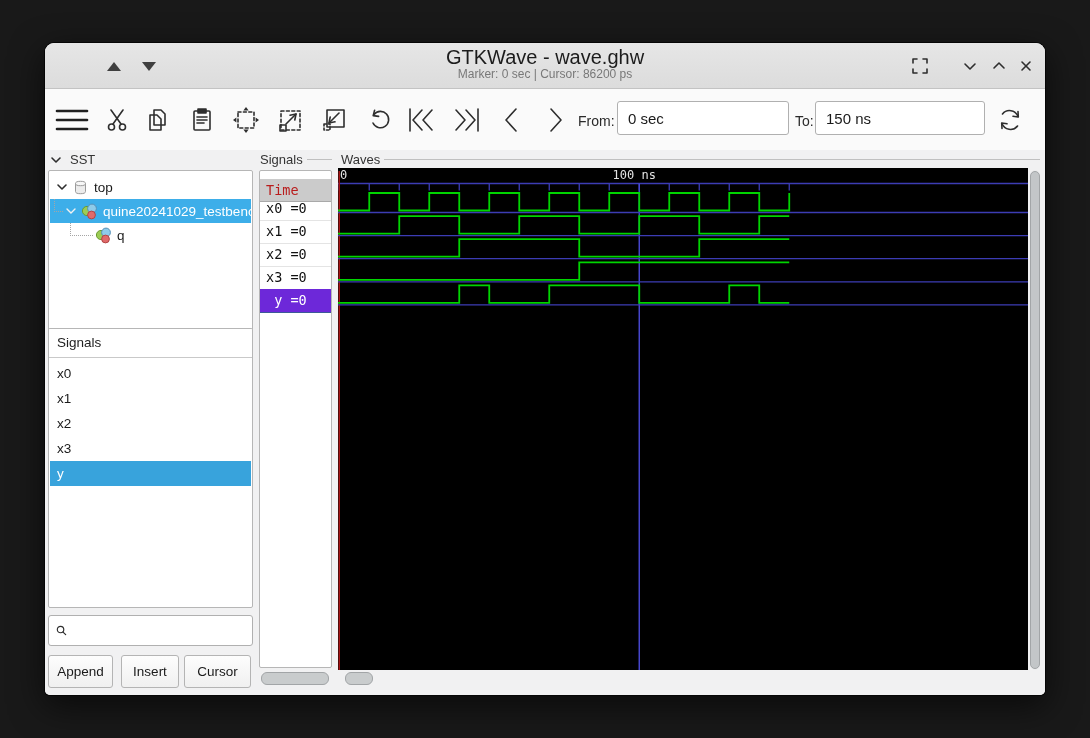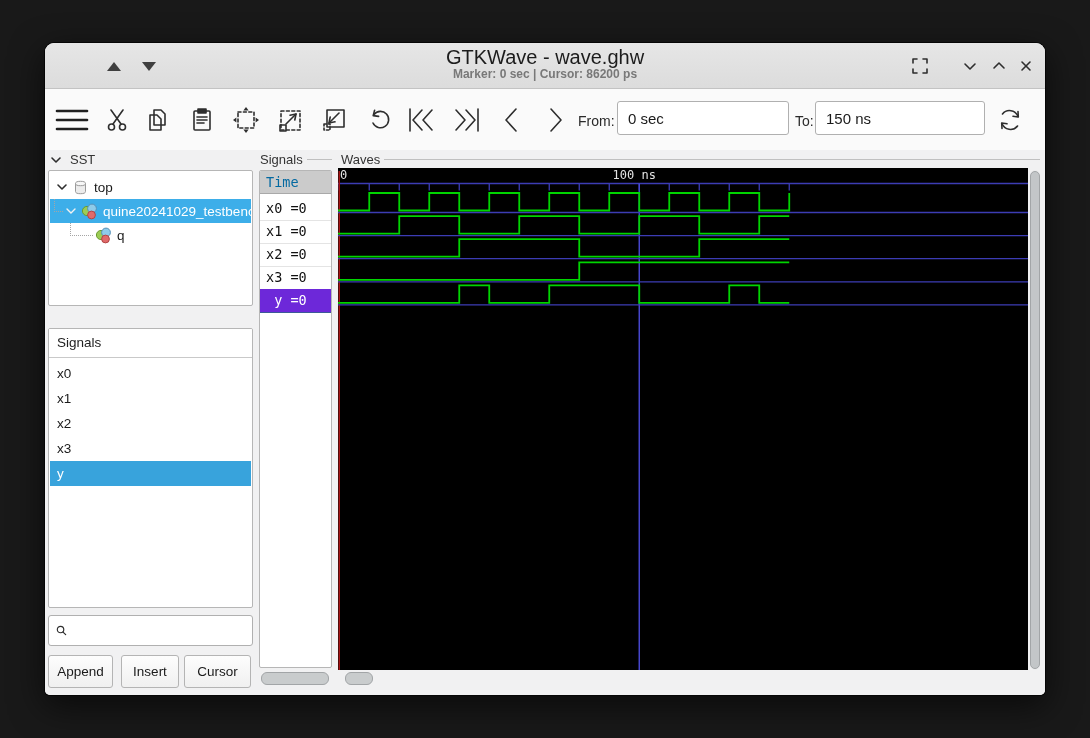--- a/index.html
+++ b/index.html
@@ -1,21 +1,21 @@
 <!DOCTYPE html>
 <html><head>
 <meta charset="utf-8">
 <style>
   html,body{margin:0;padding:0;width:1090px;height:738px;background:#191919;font-family:"Liberation Sans",sans-serif;overflow:hidden;}
   .window{position:absolute;left:45px;top:43px;width:1000px;height:652px;background:#f1f1f2;border-radius:9px 9px 5px 5px;box-shadow:0 0 0 1px #060606,0 10px 34px rgba(0,0,0,.65);overflow:hidden;}
   
   .titlebar{position:absolute;top:0;left:0;right:0;height:45px;background:linear-gradient(#e6e6e6,#dcdcdc);border-bottom:1px solid #c3c3c3;}
   .tb-center{position:absolute;left:0;right:0;top:5px;text-align:center;}
   .tb-title{font-size:20px;color:#1c1c1c;line-height:19px;}
-  .tb-status{font-size:12px;color:#787878;line-height:15px;font-weight:bold;}
+  .tb-status{font-size:12px;color:#787878;line-height:15px;}
   .tri{position:absolute;top:19px;width:0;height:0;border-left:7px solid transparent;border-right:7px solid transparent;cursor:default;}
   .tri-up{left:62px;border-bottom:9px solid #3f3f3f;}
   .tri-down{left:97px;border-top:9px solid #3f3f3f;}
   .tb-btn{position:absolute;top:10px;width:26px;height:26px;display:flex;align-items:center;justify-content:center;}
   
   .toolbar{position:absolute;top:46px;left:0;right:0;height:61px;background:#fafafa;}
   .tool{position:absolute;top:60px;width:34px;height:34px;display:flex;align-items:center;justify-content:center;}
   .toolbar .tool{top:14px;}
   .tlabel{position:absolute;top:24px;font-size:14px;color:#2a2a2a;}
   .tinput{position:absolute;top:12px;height:34px;background:#fff;border:1px solid #b0b0b0;border-radius:3px;font-size:15px;color:#1a1a1a;padding:8px 10px;box-sizing:border-box;font-family:"Liberation Sans",sans-serif;}
@@ -31,21 +31,21 @@
   .guide{border-left:1px dotted #a5a5a5;border-bottom:1px dotted #a5a5a5;width:8px;height:12px;margin:-12px 2px 0 4px;flex:0 0 8px;}
   .ticon{width:17px;height:17px;flex:0 0 17px;margin-right:5px;}
   
   .list-row{position:absolute;left:1px;right:1px;height:25px;line-height:25px;font-size:13.5px;color:#1a1a1a;padding-left:7px;}
   .list-row.sel{background:#38a3dc;color:#fff;}
   .panel-head{position:absolute;top:0;left:0;right:0;height:28px;line-height:28px;border-bottom:1px solid #c9c9c9;font-size:13.5px;color:#222;padding-left:8px;background:#fff;}
   .search{position:absolute;background:#fff;border:1px solid #b0b0b0;border-radius:3px;box-sizing:border-box;display:flex;align-items:center;padding-left:7px;}
   .search input{border:none;outline:none;flex:1;font-size:13px;background:transparent;margin-left:5px;}
   .btn{position:absolute;height:33px;background:linear-gradient(#fdfdfd,#f0f0f0);border:1px solid #b4b4b4;border-radius:3px;font-size:13.5px;color:#1a1a1a;display:flex;align-items:center;justify-content:center;box-sizing:border-box;}
   
-  .time-head{position:absolute;top:0;left:0;right:0;height:22px;line-height:22px;background:#cbcbcb;border-bottom:1px solid #a9a9a9;font-family:"DejaVu Sans Mono",monospace;font-size:13.5px;color:#0369a1;padding-left:6px;}
+  .time-head{position:absolute;top:8px;left:0;right:0;height:22px;line-height:22px;background:#cbcbcb;border-bottom:1px solid #a9a9a9;font-family:"DejaVu Sans Mono",monospace;font-size:13.5px;color:#b91c1c;padding-left:6px;}
   .name-row{position:absolute;left:0;right:0;height:23px;line-height:23px;font-family:"DejaVu Sans Mono",monospace;font-size:13.5px;color:#111;padding-left:6px;border-bottom:1px solid #e4e4e4;white-space:pre;}
   .name-row.sel{background:#6d28d9;color:#fff;border-bottom-color:#3c5a98;}
   
   .wave-canvas{position:absolute;left:293px;top:18px;width:690px;height:504px;background:#000;}
   .vscroll{position:absolute;left:985px;top:20px;width:10px;height:500px;background:#ececed;border-radius:5px;}
   .vthumb{position:absolute;left:0px;top:1px;width:10px;height:498px;background:#c3c6c8;border:1px solid #a2a5a7;border-radius:5px;box-sizing:border-box;}
   .hscroll-track{position:absolute;top:520px;height:16px;background:#f1f1f2;}
   .hthumb{position:absolute;top:522px;height:13px;background:#c9cccd;border:1px solid #a2a5a7;border-radius:6px;box-sizing:border-box;}
   svg{display:block;}
   .icon-stroke{stroke:#2e2e2e;fill:none;stroke-width:1.6;stroke-linecap:round;stroke-linejoin:round;}
@@ -216,21 +216,21 @@
 
   <div class="content">
 
     <div class="frame-label" style="left:5px;top:2px;width:200px">
       <svg class="chev" viewBox="0 0 12 12">
           <polyline points="2,4 6,8 10,4" class="icon-stroke" stroke-width="1.4"></polyline>
         </svg>
       <span>SST</span>
     </div>
 
-    <div class="box" style="left:3px;top:20px;width:205px;height:136px">
+    <div class="box" style="left:3px;top:20px;width:205px;height:186px">
       <div class="tree-row" style="top:4px">
         <svg class="chev" style="margin-left:6px" viewBox="0 0 12 12">
             <polyline points="2,4 6,8 10,4" class="icon-stroke" stroke-width="1.4"></polyline>
           </svg>
         <svg class="ticon" viewBox="0 0 17 17">
             <g stroke="#9a9a9a" stroke-width="1" fill="#ececec">
               <path d="M3.5 4.5 v8 a5 2.2 0 0 0 10 0 v-8 z"></path>
               <ellipse cx="8.5" cy="4.5" rx="5" ry="2.2" fill="#f7f7f7"></ellipse>
             </g>
           </svg>

